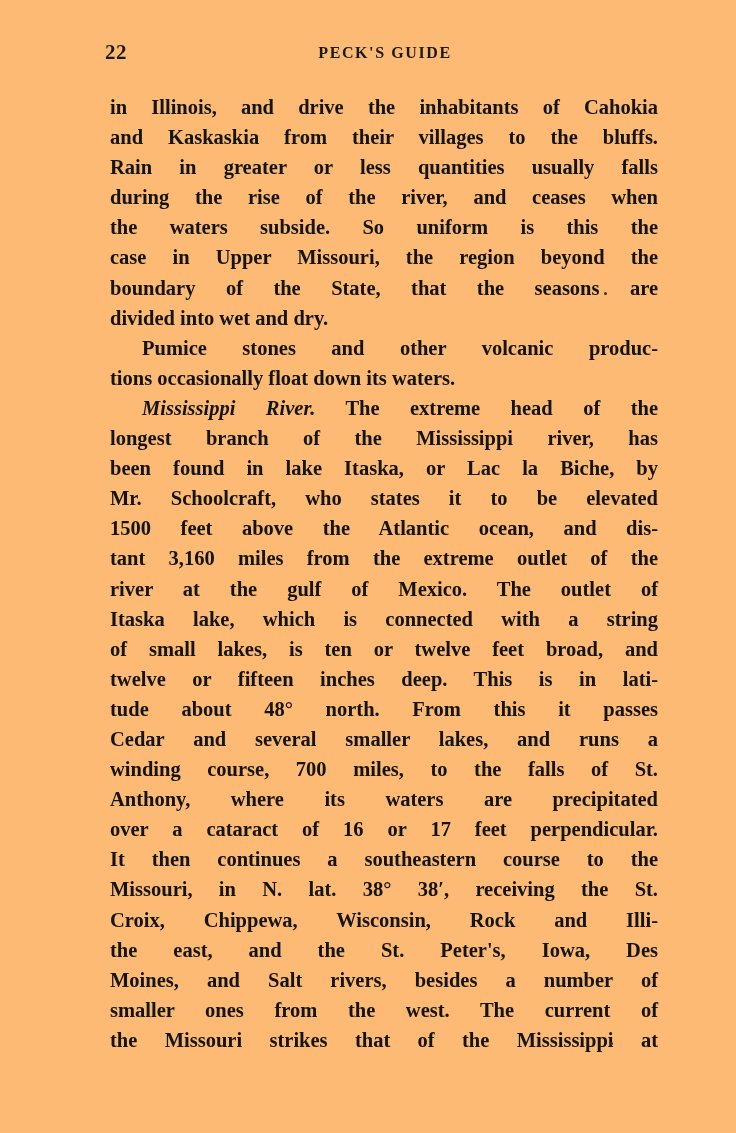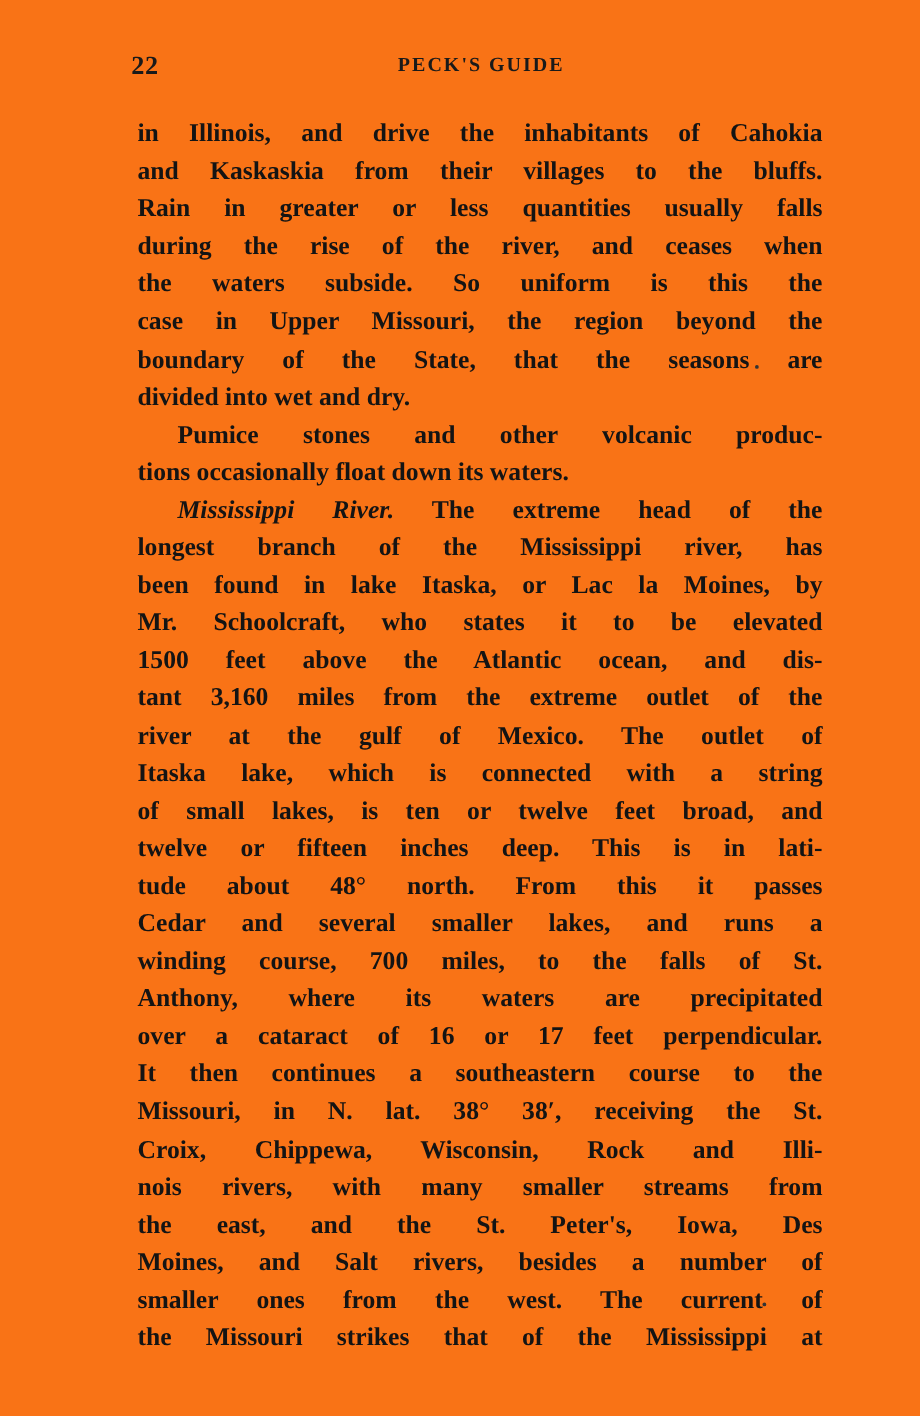--- a/index.html
+++ b/index.html
@@ -14,21 +14,21 @@
     color: #111111;
     position: relative;
     overflow: hidden;
   }
   .page {
     position: absolute;
     left: 0;
     top: 0;
     width: 736px;
     height: 1133px;
-    background: #f97316;
+    background: #fdba74;
   }
   .header {
     position: absolute;
     left: 105px;
     top: 40px;
     width: 560px;
     height: 30px;
   }
   .folio {
     position: absolute;
@@ -127,37 +127,36 @@
     </p>
 
     <p class="para">
       <span class="line just indent">Pumice stones and other volcanic produc-</span>
       <span class="line last">tions occasionally float down its waters.</span>
     </p>
 
     <p class="para">
       <span class="line just indent"><em class="italic">Mississippi River.</em><span>  The extreme head of the</span></span>
       <span class="line just">longest branch of the Mississippi river, has</span>
-      <span class="line just">been found in lake Itaska, or Lac la Moines, by</span>
+      <span class="line just">been found in lake Itaska, or Lac la Biche, by</span>
       <span class="line just">Mr. Schoolcraft, who states it to be elevated</span>
       <span class="line just">1500 feet above the Atlantic ocean, and dis-</span>
       <span class="line just">tant 3,160 miles from the extreme outlet of the</span>
       <span class="line just">river at the gulf of Mexico.   The outlet of</span>
       <span class="line just">Itaska lake, which is connected with a string</span>
       <span class="line just">of small lakes, is ten or twelve feet broad, and</span>
       <span class="line just">twelve or fifteen inches deep.   This is in lati-</span>
       <span class="line just">tude about 48° north.   From this it passes</span>
       <span class="line just">Cedar and several smaller lakes, and runs a</span>
       <span class="line just">winding course, 700 miles, to the falls of St.</span>
       <span class="line just">Anthony, where its waters are precipitated</span>
       <span class="line just">over a cataract of 16 or 17 feet perpendicular.</span>
       <span class="line just">It then continues a southeastern course to the</span>
       <span class="line just">Missouri, in N. lat. 38° 38′, receiving the St.</span>
       <span class="line just">Croix, Chippewa, Wisconsin, Rock and Illi-</span>
-      <span class="line just">nois rivers, with many smaller streams from</span>
       <span class="line just">the   east, and   the   St. Peter's, Iowa, Des</span>
       <span class="line just">Moines, and Salt rivers, besides a number of</span>
       <span class="line just">smaller ones from the west.   The current of</span>
       <span class="line just">the Missouri strikes that of the Mississippi at</span>
     </p>
 
   </div>
 
   <div class="stray-dot"></div>
   <div class="footer-dot"></div>

